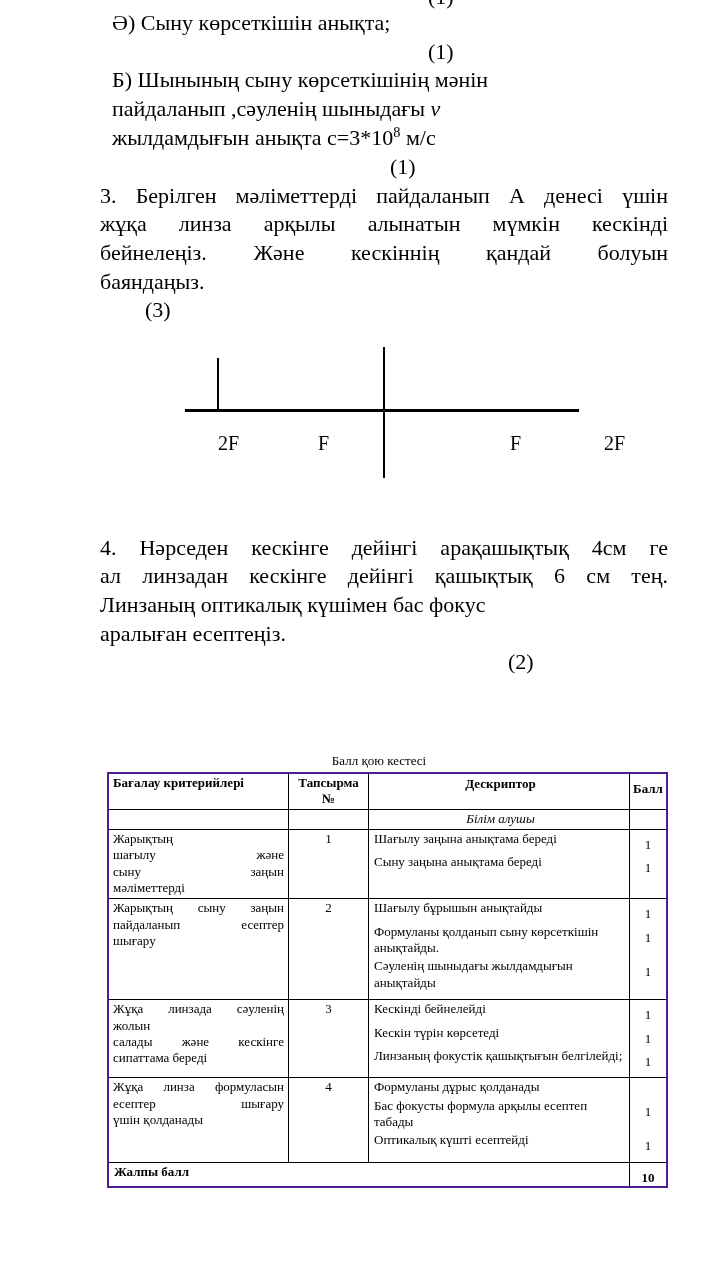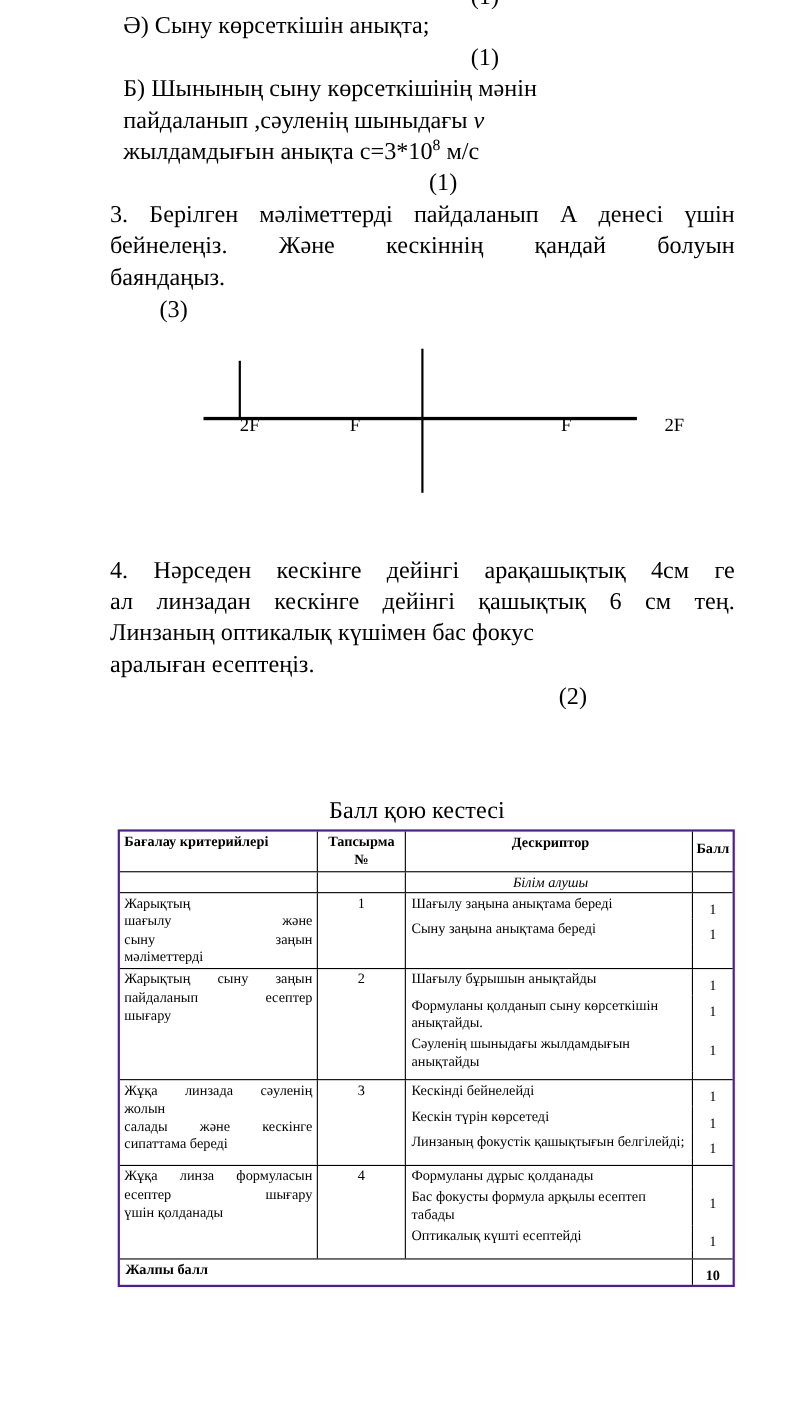--- a/index.html
+++ b/index.html
@@ -23,28 +23,28 @@
   .m-sc2  { margin-left: 408px; }
   .italic { font-style: italic; }
   sup { font-size: 0.65em; }
 
   
   .diagram { position: relative; height: 135px; margin-top: 22px; }
   .dline { position: absolute; background: #000; }
   .axis-line   { left: 85px;  top: 62px; width: 394px; height: 3px; }
   .lens-line   { left: 283px; top: 0;    width: 2px;  height: 131px; }
   .object-line { left: 117px; top: 11px; width: 2px;  height: 52px; }
-  .dlabel { position: absolute; top: 59px; font-size: 17px; }
+  .dlabel { position: absolute; top: 83px; font-size: 20px; }
   .dl-0 { left: 118px; } .dl-1 { left: 218px; } .dl-2 { left: 410px; } .dl-3 { left: 504px; }
 
   .q4 { margin-top: 52px; }
 
   
   .tbl-wrap { margin-top: 76px; }
-  .tbl-title { text-align: center; font-size: 22px; margin-bottom: 2px; margin-right: 10px; }
+  .tbl-title { text-align: center; font-size: 13px; margin-bottom: 2px; margin-right: 10px; }
   .table {
     margin-left: 7px; width: 561px; box-sizing: border-box;
     border: 2px solid #4c1d95; font-size: 13px; line-height: 1.26;
   }
   .trow { display: grid; grid-template-columns: 180px 80px 1fr; }
   .trow + .trow, [data-name="score-table-body"] .trow, .trow.total { border-top: 1px solid #000; }
   .trow.thead { border-top: none; }
   .cell { padding: 1px 4px 2px 4px; }
   .c1, .c2 { border-right: 1px solid #000; }
   .c2 { text-align: center; }
@@ -78,20 +78,21 @@
     <div data-name="task-b-section">
       <div class="pline" data-name="task-b-line1">Б) Шынының сыну көрсеткішінің мәнін</div>
       <div class="pline" data-name="task-b-line2"><span data-name="task-b-line2-text">пайдаланып ,сәуленің шыныдағы  </span><span class="italic" data-name="velocity-symbol">v</span></div>
       <div class="pline" data-name="task-b-line3"><span data-name="task-b-line3-text">жылдамдығын анықта с=3*10</span><sup data-name="exponent">8</sup><span data-name="task-b-line3-units"> м/с</span></div>
     </div>
     <div class="score-marker m-sc1b" data-name="task-b-score">(1)</div>
   </div>
 
   <div data-name="question-3">
     <div class="wrapline just" data-name="q3-line1">3. Берілген мәліметтерді пайдаланып А денесі үшін</div>
+    <div class="wrapline just" data-name="q3-line2">жұқа линза арқылы алынатын мүмкін кескінді</div>
     <div class="wrapline just" data-name="q3-line3">бейнелеңіз. Және кескіннің қандай болуын</div>
     <div class="wrapline" data-name="q3-line4">баяндаңыз.</div>
     <div class="score-marker m-sc3" data-name="q3-score">(3)</div>
   </div>
 
   <div class="diagram" data-name="lens-diagram">
     <div class="dline object-line" data-name="object-arrow"></div>
     <div class="dline lens-line" data-name="lens-axis-vertical"></div>
     <div class="dline axis-line" data-name="principal-axis"></div>
     <span class="dlabel dl-0" data-name="label-2f-left">2F</span>

